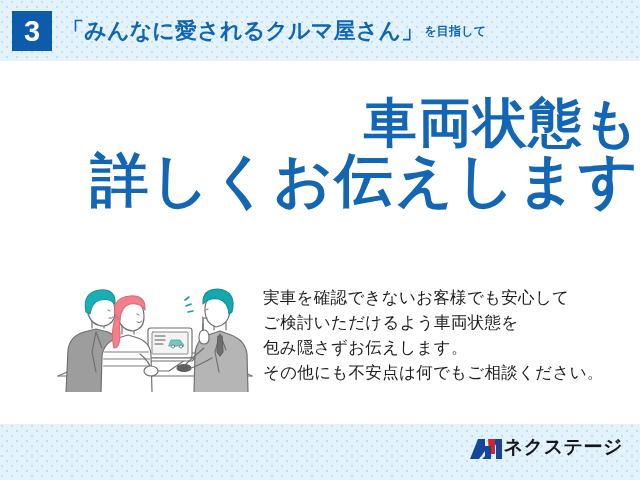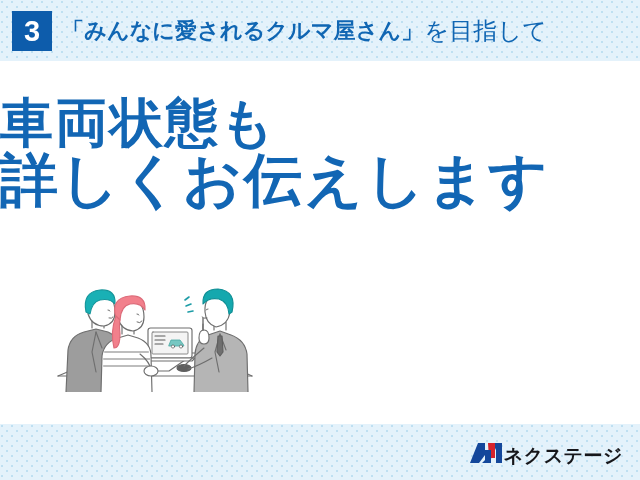--- a/index.html
+++ b/index.html
@@ -57,33 +57,33 @@
     color: #1066b3;
     white-space: nowrap;
     text-align: right;
   }
   #header-title .quoted {
     font-size: 22px;
     font-weight: bold;
     letter-spacing: 0.2px;
   }
   #header-title .suffix {
-    font-size: 24px;
-    font-weight: normal;
+    font-size: 12px;
+    font-weight: bold;
     letter-spacing: 0.2px;
     padding-left: 1px;
   }
 
   
   #headline {
     position: absolute;
     left: 0;
     top: 96px;
     width: 640px;
-    text-align: left;
+    text-align: right;
     color: #1266b4;
     font-weight: bold;
     line-height: 1.02;
     letter-spacing: 2px;
   }
   #headline .line1 {
     display: block;
     font-size: 53px;
   }
   #headline .line2 {
@@ -113,21 +113,21 @@
     height: 116px;
   }
 
   
   #logo {
     position: absolute;
     right: 17px;
     top: 437px;
     height: 28px;
     display: flex;
-    align-items: flex-end;
+    align-items: flex-start;
   }
   #logo-mark { width: 36px; height: 24px; display: block; }
   #logo-text {
     font-size: 19px;
     font-weight: bold;
     color: #16161a;
     letter-spacing: 0.5px;
     line-height: 1;
   }
 </style>
@@ -251,20 +251,26 @@
 
         <g stroke="#1d9ca6" stroke-width="1.6">
           <path d="M133 24 L137 21"></path>
           <path d="M134 30 L139 28"></path>
           <path d="M136 36 L141 35"></path>
         </g>
       </g>
     </svg>
   </div>
 
+  <div id="body-copy">
+    <span class="bline">実車を確認できないお客様でも安心して</span>
+    <span class="bline">ご検討いただけるよう車両状態を</span>
+    <span class="bline">包み隠さずお伝えします。</span>
+    <span class="bline">その他にも不安点は何でもご相談ください。</span>
+  </div>
 
   <div id="footer-band" class="dotted-band"></div>
 
   <div id="logo">
     <svg id="logo-mark" viewBox="0 0 36 24" xmlns="http://www.w3.org/2000/svg">
       <path d="M2 22 L10 2 L17 2 L17 14 L11 22 Z" fill="#14479b"></path>
       <path d="M14 22 L21 22 L28 7 L28 22 L34 22 L34 2 L26 2 L19 17 Z" fill="#14479b"></path>
       <path d="M20 2 L27 2 L27 17 L21 17 Z" fill="#d5232c"></path>
       <path d="M17 9 L23 9 L23 22 L17 22 Z" fill="#14479b"></path>
     </svg>

